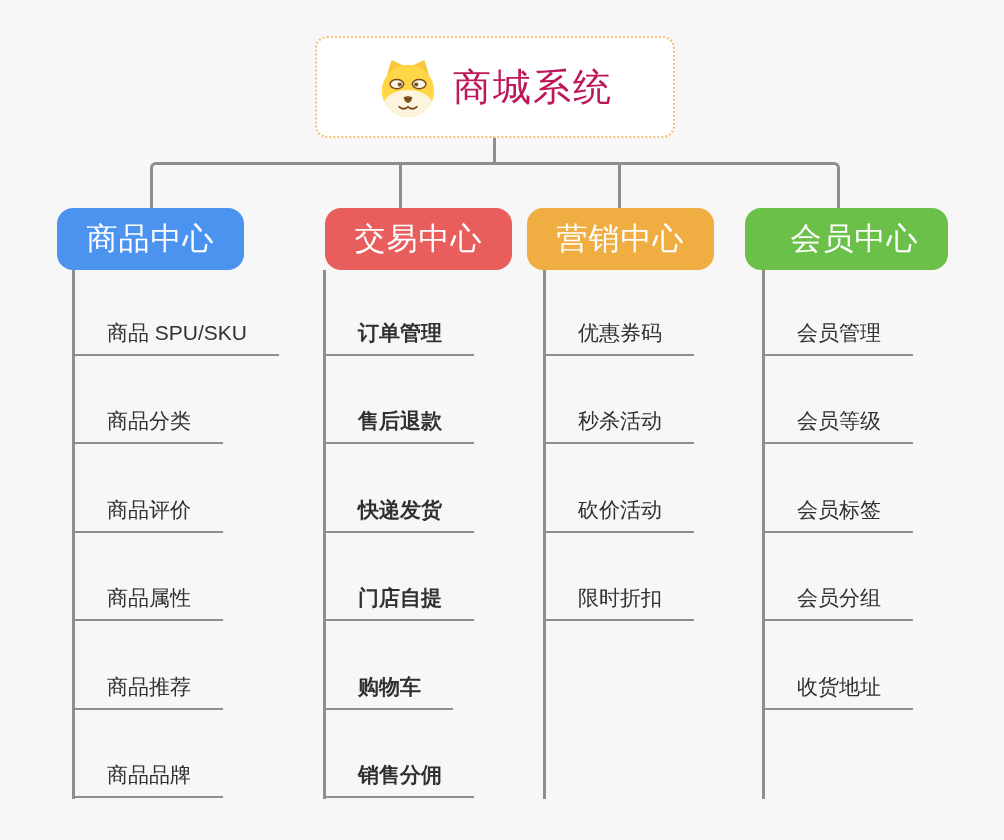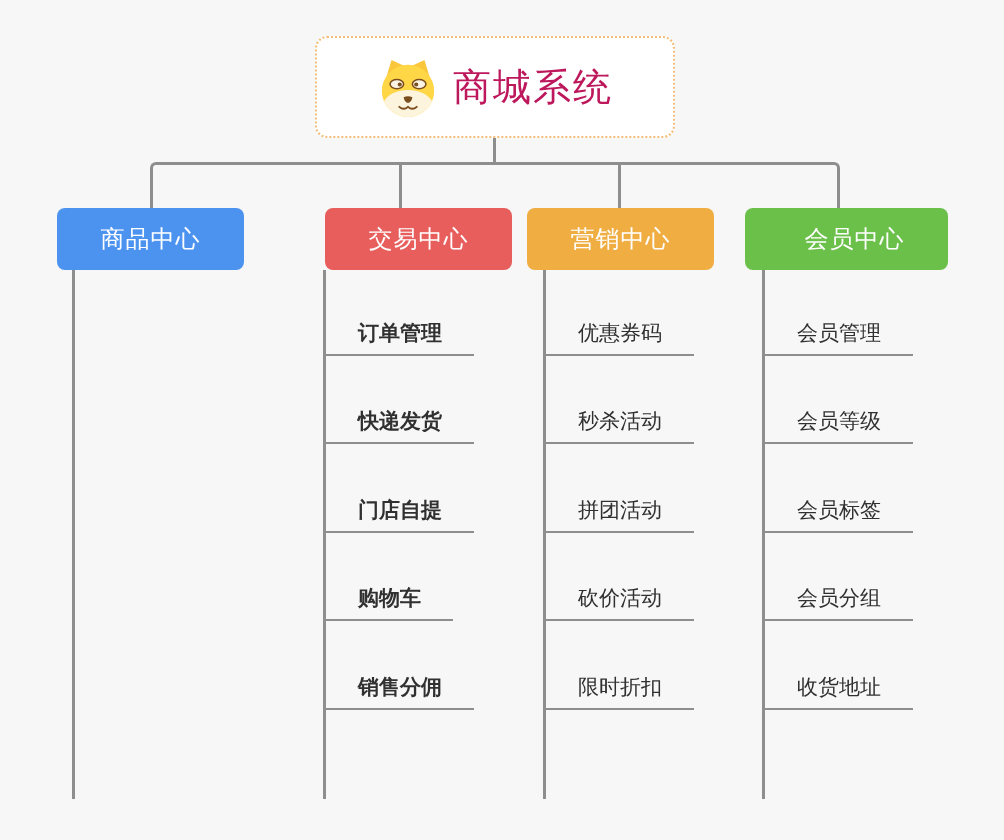--- a/index.html
+++ b/index.html
@@ -47,23 +47,23 @@
   .bar-right  { left:495px; top:162px; width:345px; height:46px;
                 border-right:3px solid #8e8e8e; border-top:3px solid #8e8e8e;
                 border-top-right-radius:6px; }
   .drop-2     { left:399px; top:165px; width:3px; height:43px; }
   .drop-3     { left:618px; top:165px; width:3px; height:43px; }
 
   
   .center-node {
     position:absolute; top:208px;
     width:187px; height:62px;
-    border-radius:8px;
+    border-radius:16px;
     display:flex; align-items:center; justify-content:center;
-    color:#ffffff; font-size:24px;
+    color:#ffffff; font-size:31px;
     letter-spacing:1px;
     white-space:nowrap;
   }
   .c1 { left:57px;  }
   .c2 { left:325px; }
   .c3 { left:527px; }
   .c4 { left:745px; }
 
   .spine {
     position:absolute; top:270px;
@@ -129,48 +129,68 @@
   <div class="center-node c1" style="background: rgb(76, 147, 240);">商品中心</div>
   <div class="center-node c2" style="background: rgb(231, 94, 92);">交易中心</div>
   <div class="center-node c3" style="background: rgb(239, 173, 66);">营销中心</div>
   <div class="center-node c4" style="background: rgb(107, 192, 74); padding-left: 16px;">会员中心</div>
 
   <div class="spine s1"></div>
   <div class="spine s2"></div>
   <div class="spine s3"></div>
   <div class="spine s4"></div>
 
+  <div class="branch-items b1">
+      <div class="row">
+        <div class="item">商品 SPU/SKU</div>
+      </div>
+      <div class="row">
+        <div class="item">商品分类</div>
+      </div>
+      <div class="row">
+        <div class="item">商品评价</div>
+      </div>
+      <div class="row">
+        <div class="item">商品属性</div>
+      </div>
+      <div class="row">
+        <div class="item">商品推荐</div>
+      </div>
+      <div class="row">
+        <div class="item">商品品牌</div>
+      </div>
+    </div>
   <div class="branch-items b2">
       <div class="row">
         <div class="item">订单管理</div>
       </div>
       <div class="row">
+        <div class="item">售后退款</div>
+      </div>
+      <div class="row">
         <div class="item">快递发货</div>
       </div>
       <div class="row">
         <div class="item">门店自提</div>
       </div>
       <div class="row">
         <div class="item">购物车</div>
       </div>
       <div class="row">
         <div class="item">销售分佣</div>
       </div>
     </div>
   <div class="branch-items b3">
       <div class="row">
         <div class="item">优惠券码</div>
       </div>
       <div class="row">
         <div class="item">秒杀活动</div>
       </div>
       <div class="row">
-        <div class="item">拼团活动</div>
-      </div>
-      <div class="row">
         <div class="item">砍价活动</div>
       </div>
       <div class="row">
         <div class="item">限时折扣</div>
       </div>
     </div>
   <div class="branch-items b4">
       <div class="row">
         <div class="item">会员管理</div>
       </div>

